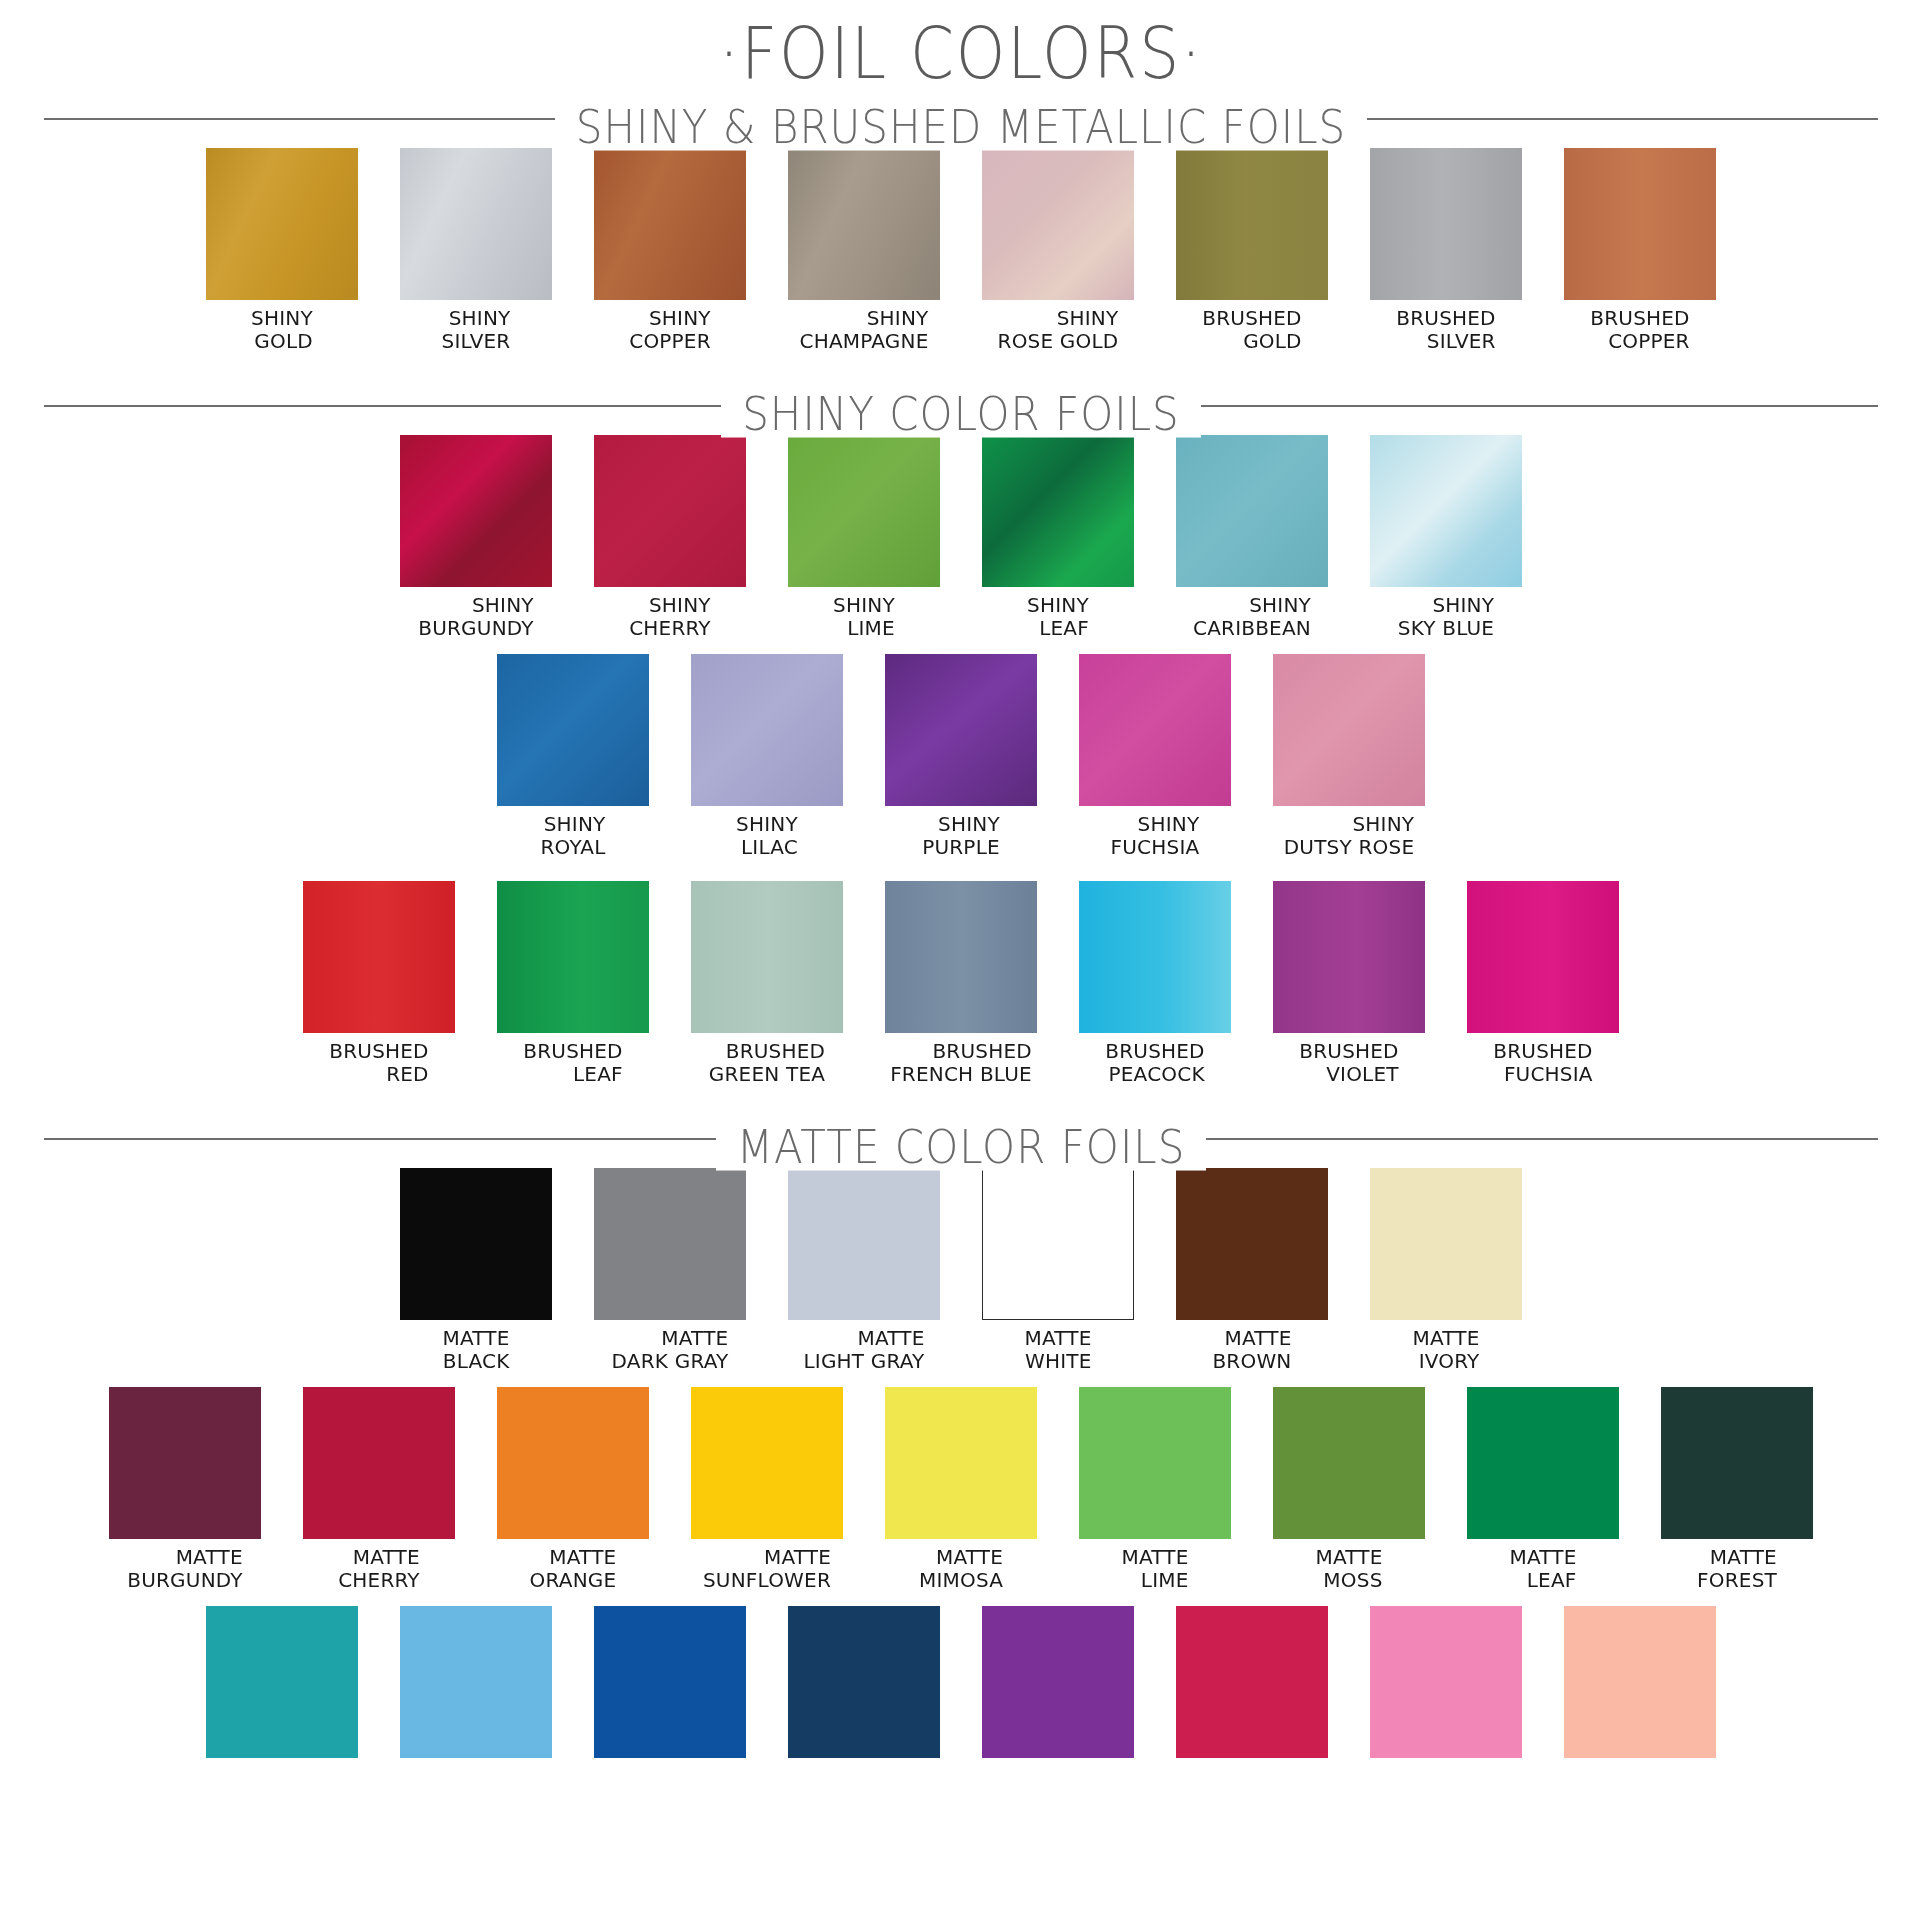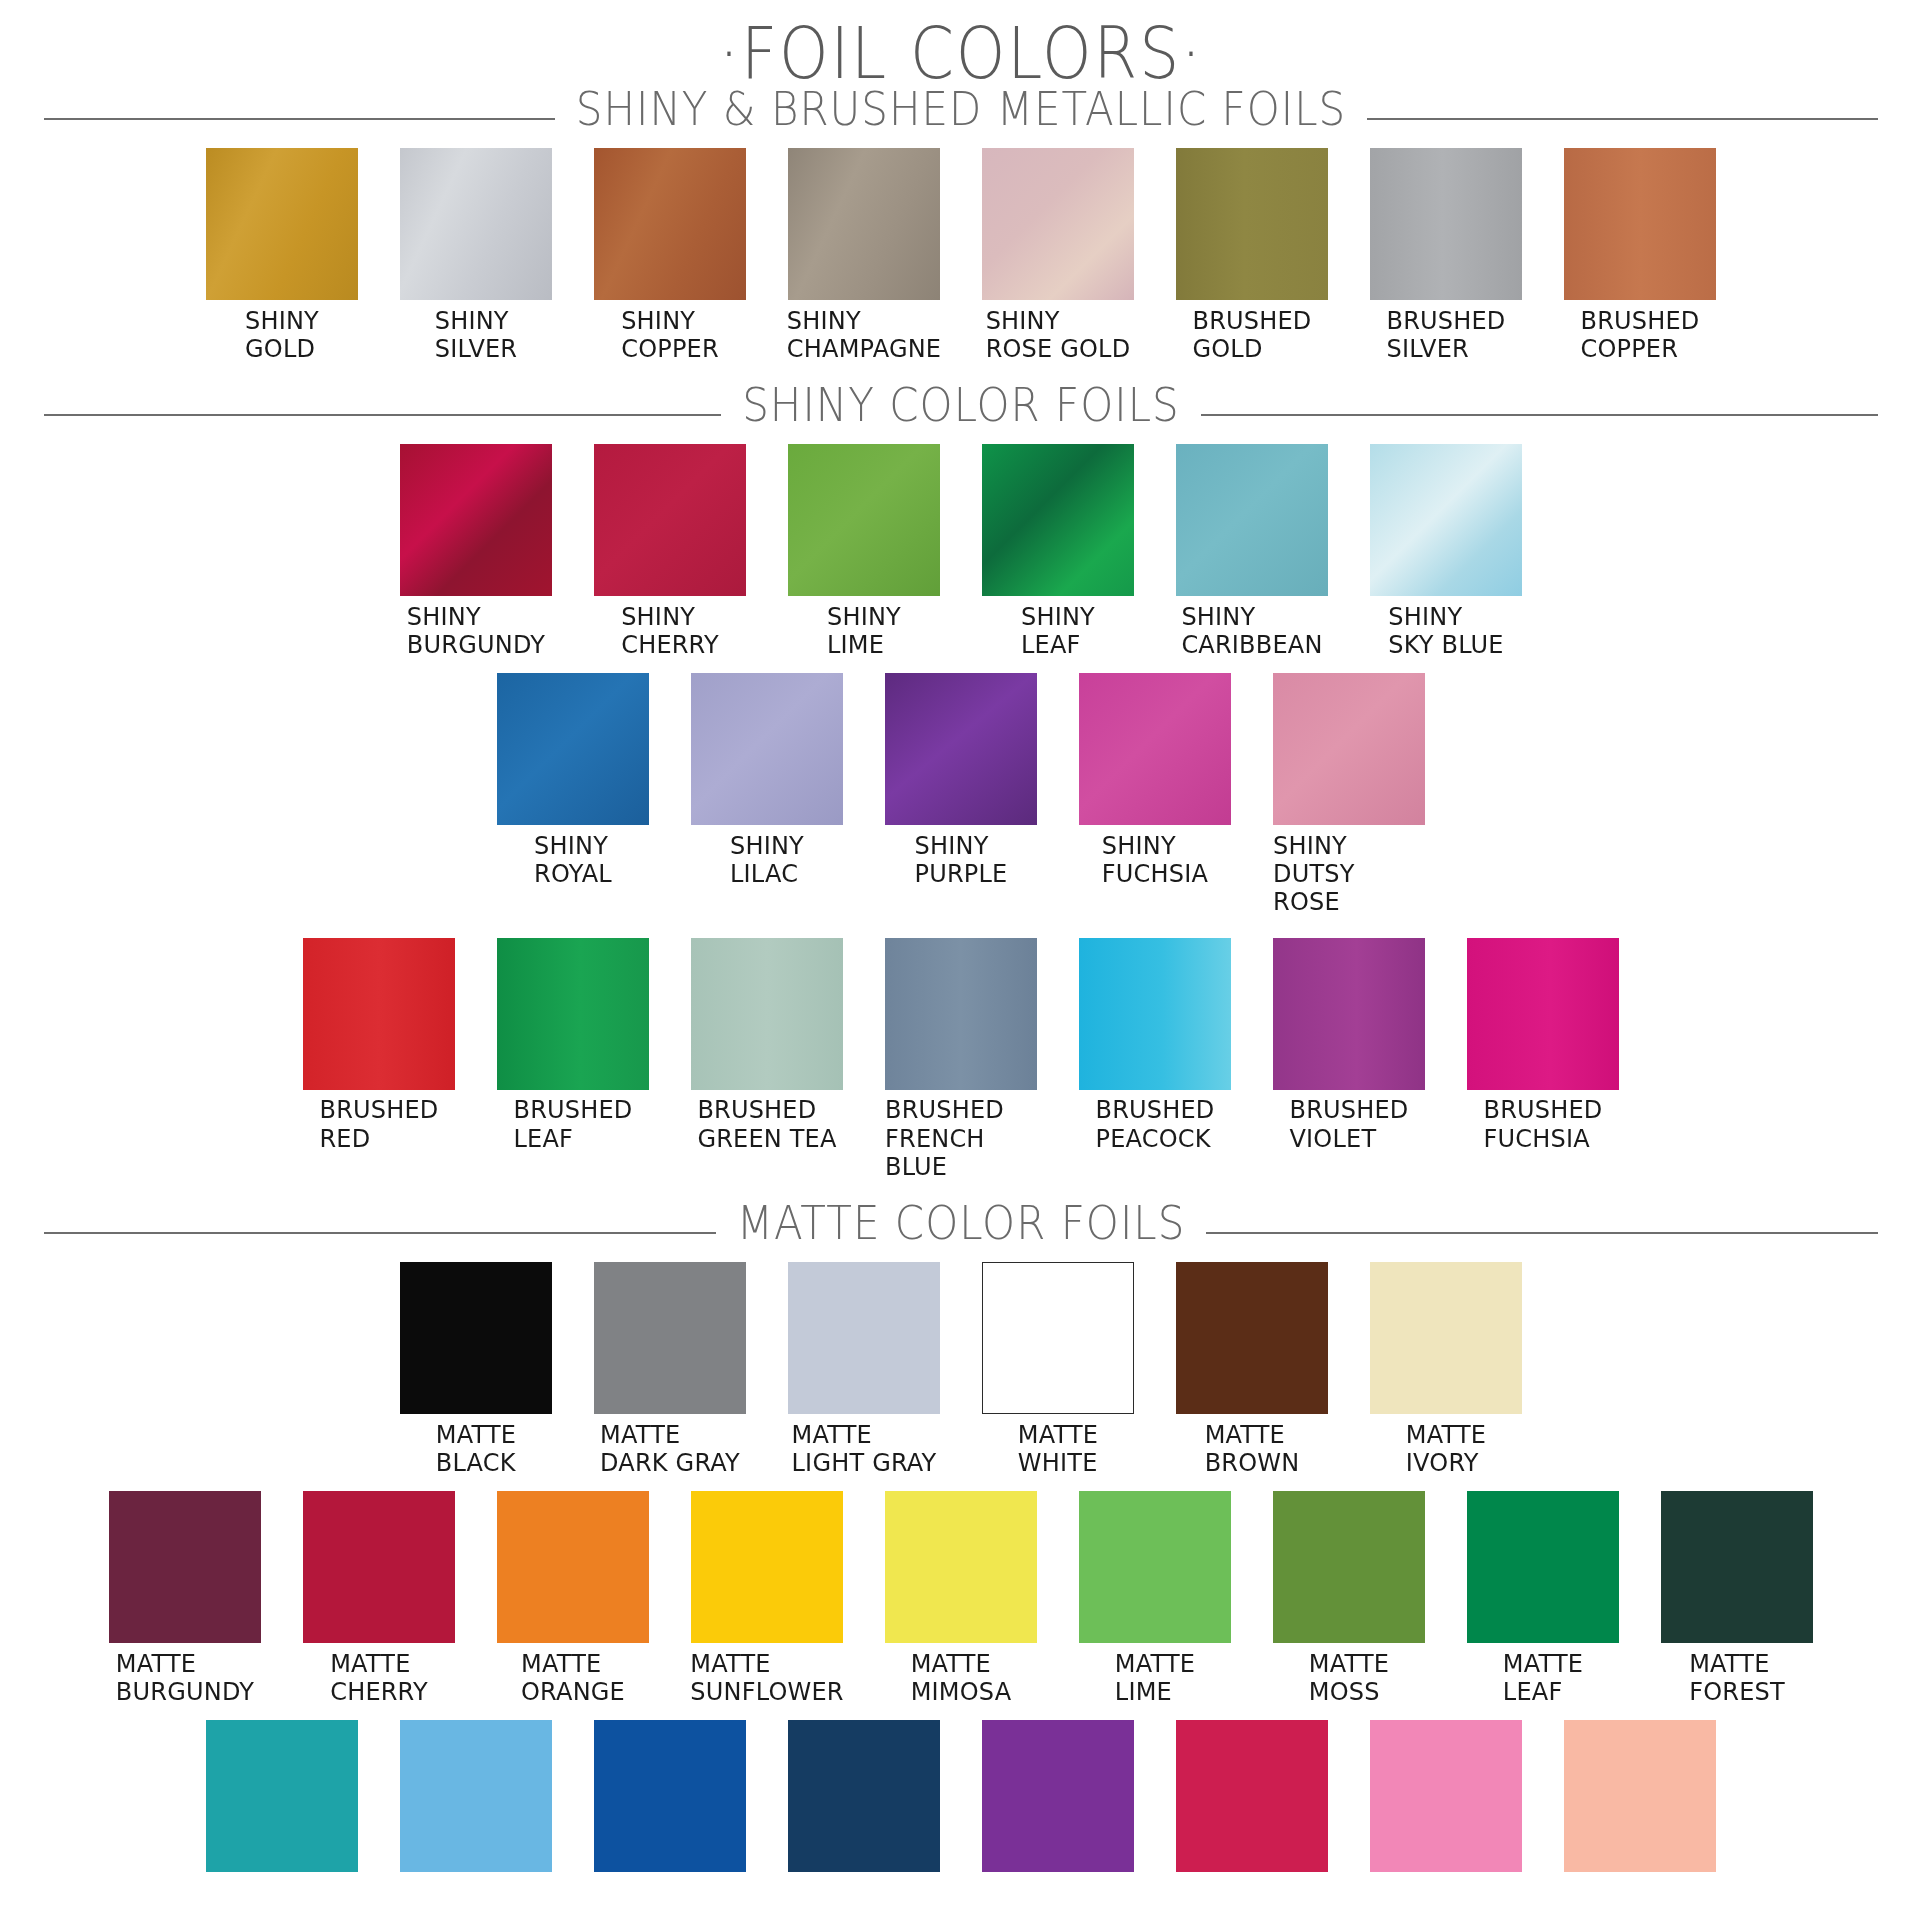--- a/index.html
+++ b/index.html
@@ -36,21 +36,21 @@
     transform: scaleY(1.12);
     transform-origin: top center;
   }
 
   
   .section-head {
     position: relative;
     height: 60px;
     margin: 0 44px 0 44px;
     display: flex;
-    align-items: flex-start;
+    align-items: flex-end;
     justify-content: center;
   }
   .section-head .rule {
     position: absolute;
     left: 0;
     right: 0;
     top: 50%;
     height: 1.9px;
     background: #6e6e6e;
   }
@@ -85,24 +85,24 @@
   .swatch-chip {
     width: 152px;
     height: 152px;
     box-sizing: border-box;
   }
   .swatch-chip.outlined {
     border: 1.9px solid #2b2b2b;
   }
   .swatch-label {
     margin-top: 6.7px;
-    font-size: 24px;
+    font-size: 20px;
     line-height: 1.18;
     color: #1a1a1a;
-    text-align: left;
+    text-align: right;
     letter-spacing: 0.2px;
     white-space: pre-line;
     font-family: "DejaVu Sans", sans-serif;
     font-weight: 400;
   }
 
   
   .row-gap-sm { height: 13.4px; }
   .row-gap-md { height: 21px; }
   .sec-gap    { height: 7.7px; }

